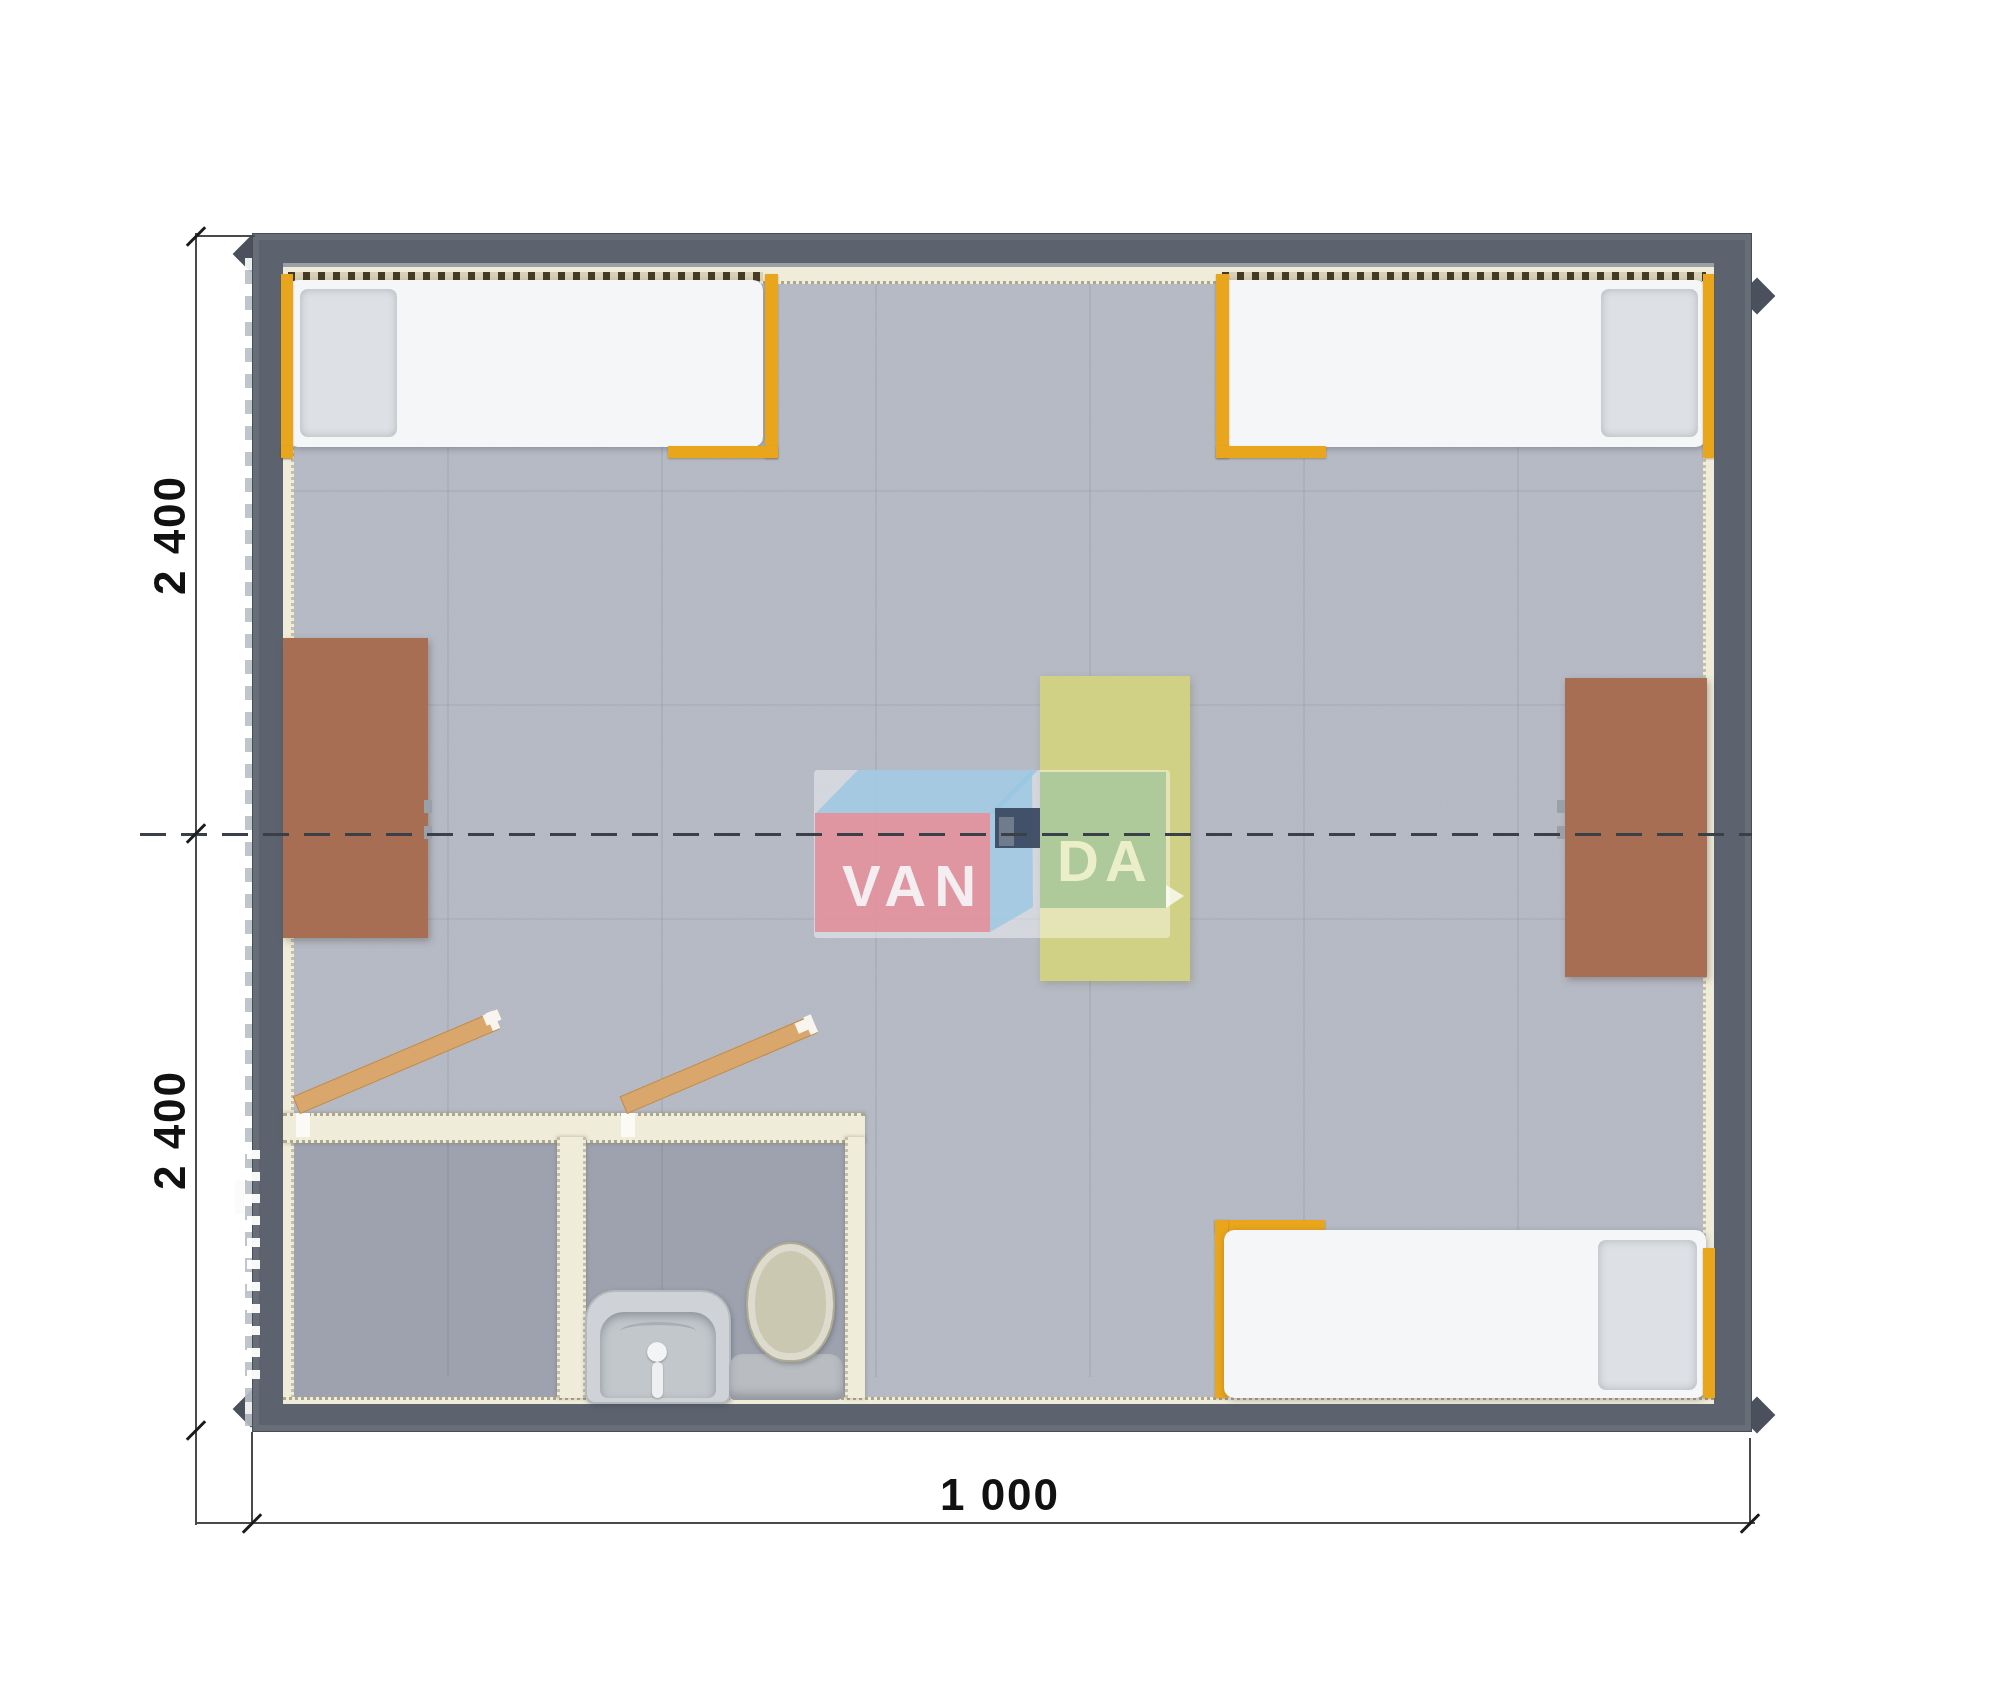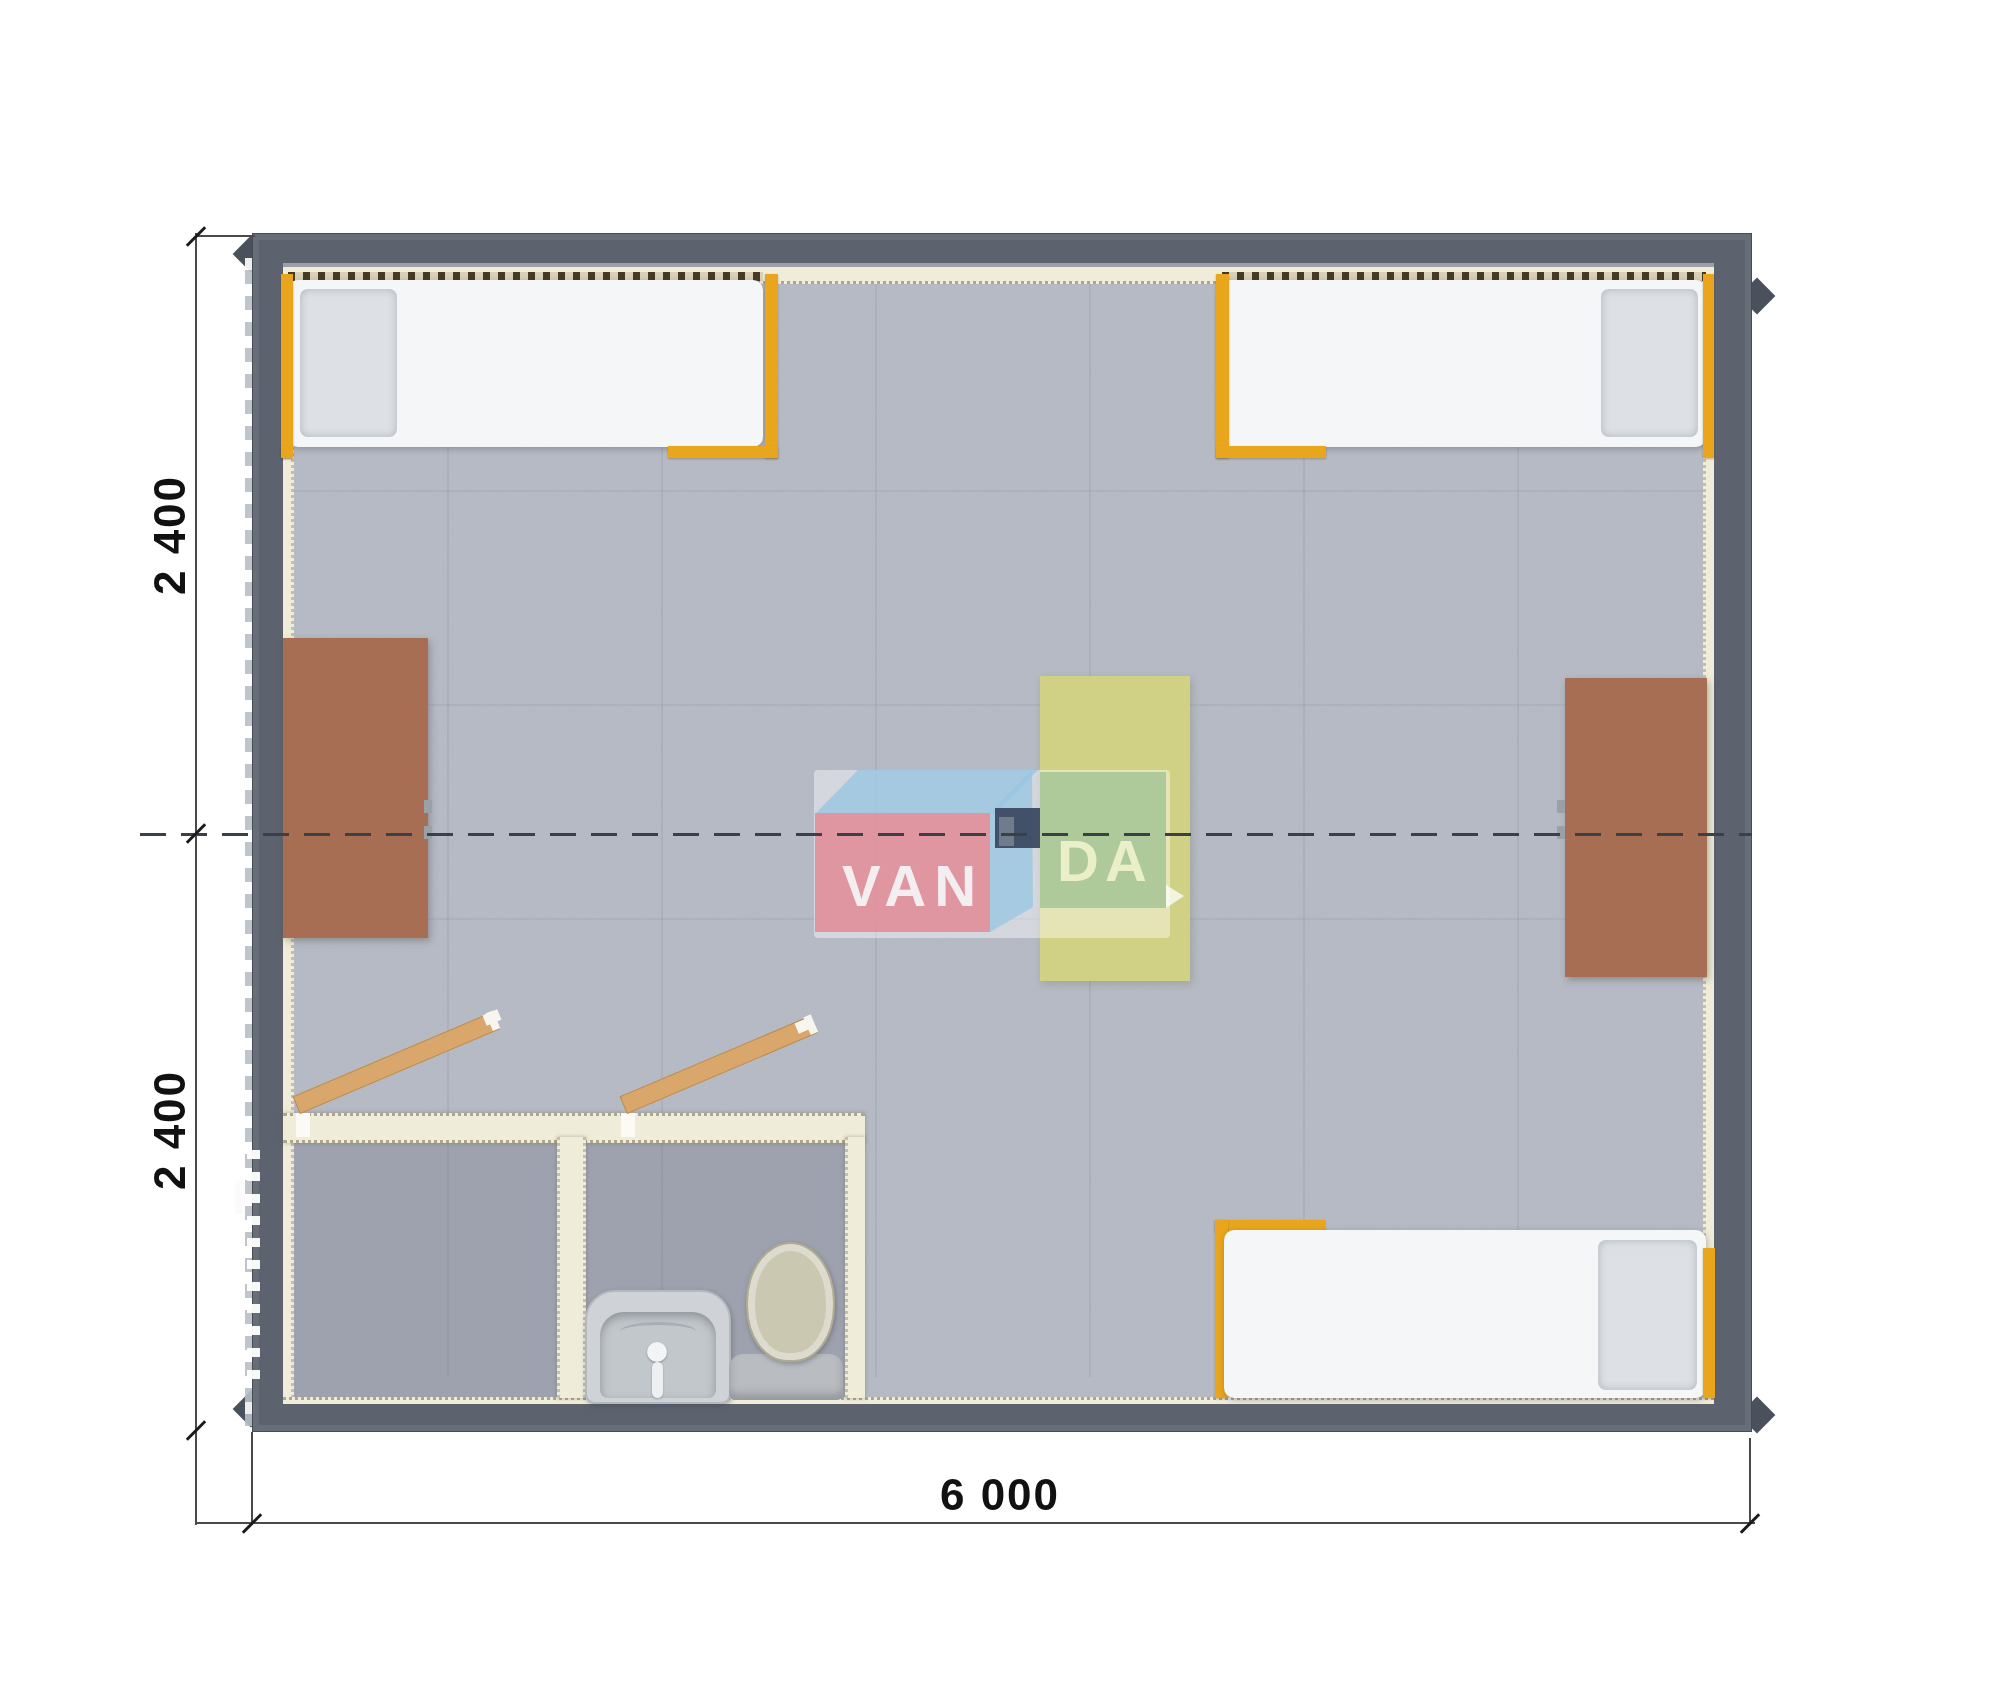--- a/index.html
+++ b/index.html
@@ -177,15 +177,15 @@
   <div class="abs dim-line" style="left:251px;top:1432px;width:2px;height:92px;"></div>
   <div class="abs dim-line" style="left:1749px;top:1438px;width:2px;height:86px;"></div>
   <div class="abs dim-tick" style="left:183px;top:235px;"></div>
   <div class="abs dim-tick" style="left:183px;top:832px;"></div>
   <div class="abs dim-tick" style="left:183px;top:1429px;"></div>
   <div class="abs dim-tick" style="left:239px;top:1522px;"></div>
   <div class="abs dim-tick" style="left:1737px;top:1522px;"></div>
 
   <div class="abs dim-label vert" style="left:170px;top:535px;">2 400</div>
   <div class="abs dim-label vert" style="left:170px;top:1130px;">2 400</div>
-  <div class="abs dim-label horiz" style="left:1000px;top:1470px;">6 000</div>
+  <div class="abs dim-label horiz" style="left:1000px;top:1470px;">1 000</div>
 
 </div>
 
 </body></html>

